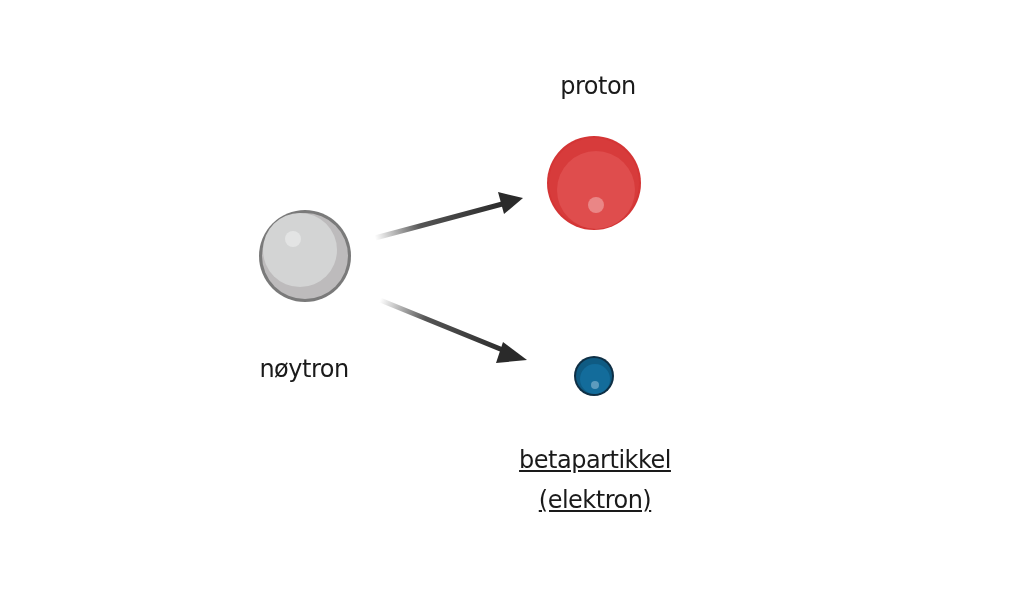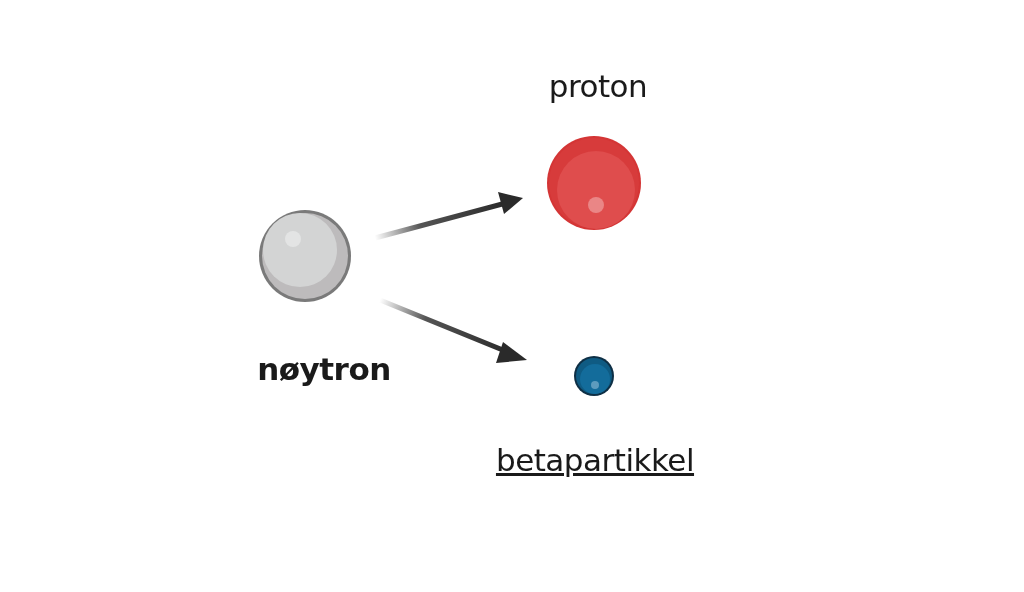--- a/index.html
+++ b/index.html
@@ -1,20 +1,20 @@
 <!DOCTYPE html>
 <html><head>
   <meta charset="utf-8">
   <style>
     html, body { margin: 0; padding: 0; background: #ffffff; }
     body { width: 1024px; height: 592px; overflow: hidden; position: relative; font-family: "Liberation Sans", sans-serif; }
     .canvas { position: absolute; left: 0; top: 0; width: 1024px; height: 592px; }
-    .label { position: absolute; color: #1a1a1a; font-size: 31px; text-align: center; line-height: 40px; white-space: nowrap; font-family: "DejaVu Sans", sans-serif; letter-spacing: -0.5px; }
+    .label { position: absolute; color: #1a1a1a; font-size: 24px; text-align: center; line-height: 40px; white-space: nowrap; font-family: "DejaVu Sans", sans-serif; letter-spacing: -0.5px; }
     #lbl-proton { left: 498px; top: 66px; width: 200px; }
-    #lbl-neutron { left: 224px; top: 349px; width: 200px; font-weight: bold; }
+    #lbl-neutron { left: 204px; top: 349px; width: 200px; }
     #lbl-beta { left: 465px; top: 440px; width: 260px; text-decoration: underline; }
   </style>
 </head>
 <body>
 
 <svg class="canvas" viewBox="0 0 1024 592" xmlns="http://www.w3.org/2000/svg">
   <defs>
     <linearGradient id="arrowGrad1" x1="375" y1="238" x2="505" y2="203" gradientUnits="userSpaceOnUse">
       <stop offset="0" stop-color="#2a2a2a" stop-opacity="0"></stop>
       <stop offset="0.35" stop-color="#2a2a2a" stop-opacity="0.8"></stop>
@@ -56,13 +56,14 @@
   <g>
     <line x1="380" y1="300" x2="510" y2="353" stroke="url(#arrowGrad2)" stroke-width="5" stroke-linecap="round"></line>
     <polygon points="527,360 503,342 496,363" fill="#2a2a2a"></polygon>
   </g>
 </svg>
 
 <div id="lbl-proton" class="label">proton</div>
 <div id="lbl-neutron" class="label">nøytron</div>
 <div id="lbl-beta" class="label">
   <div>betapartikkel</div>
+  <div>(elektron)</div>
 </div>
 
 </body></html>

